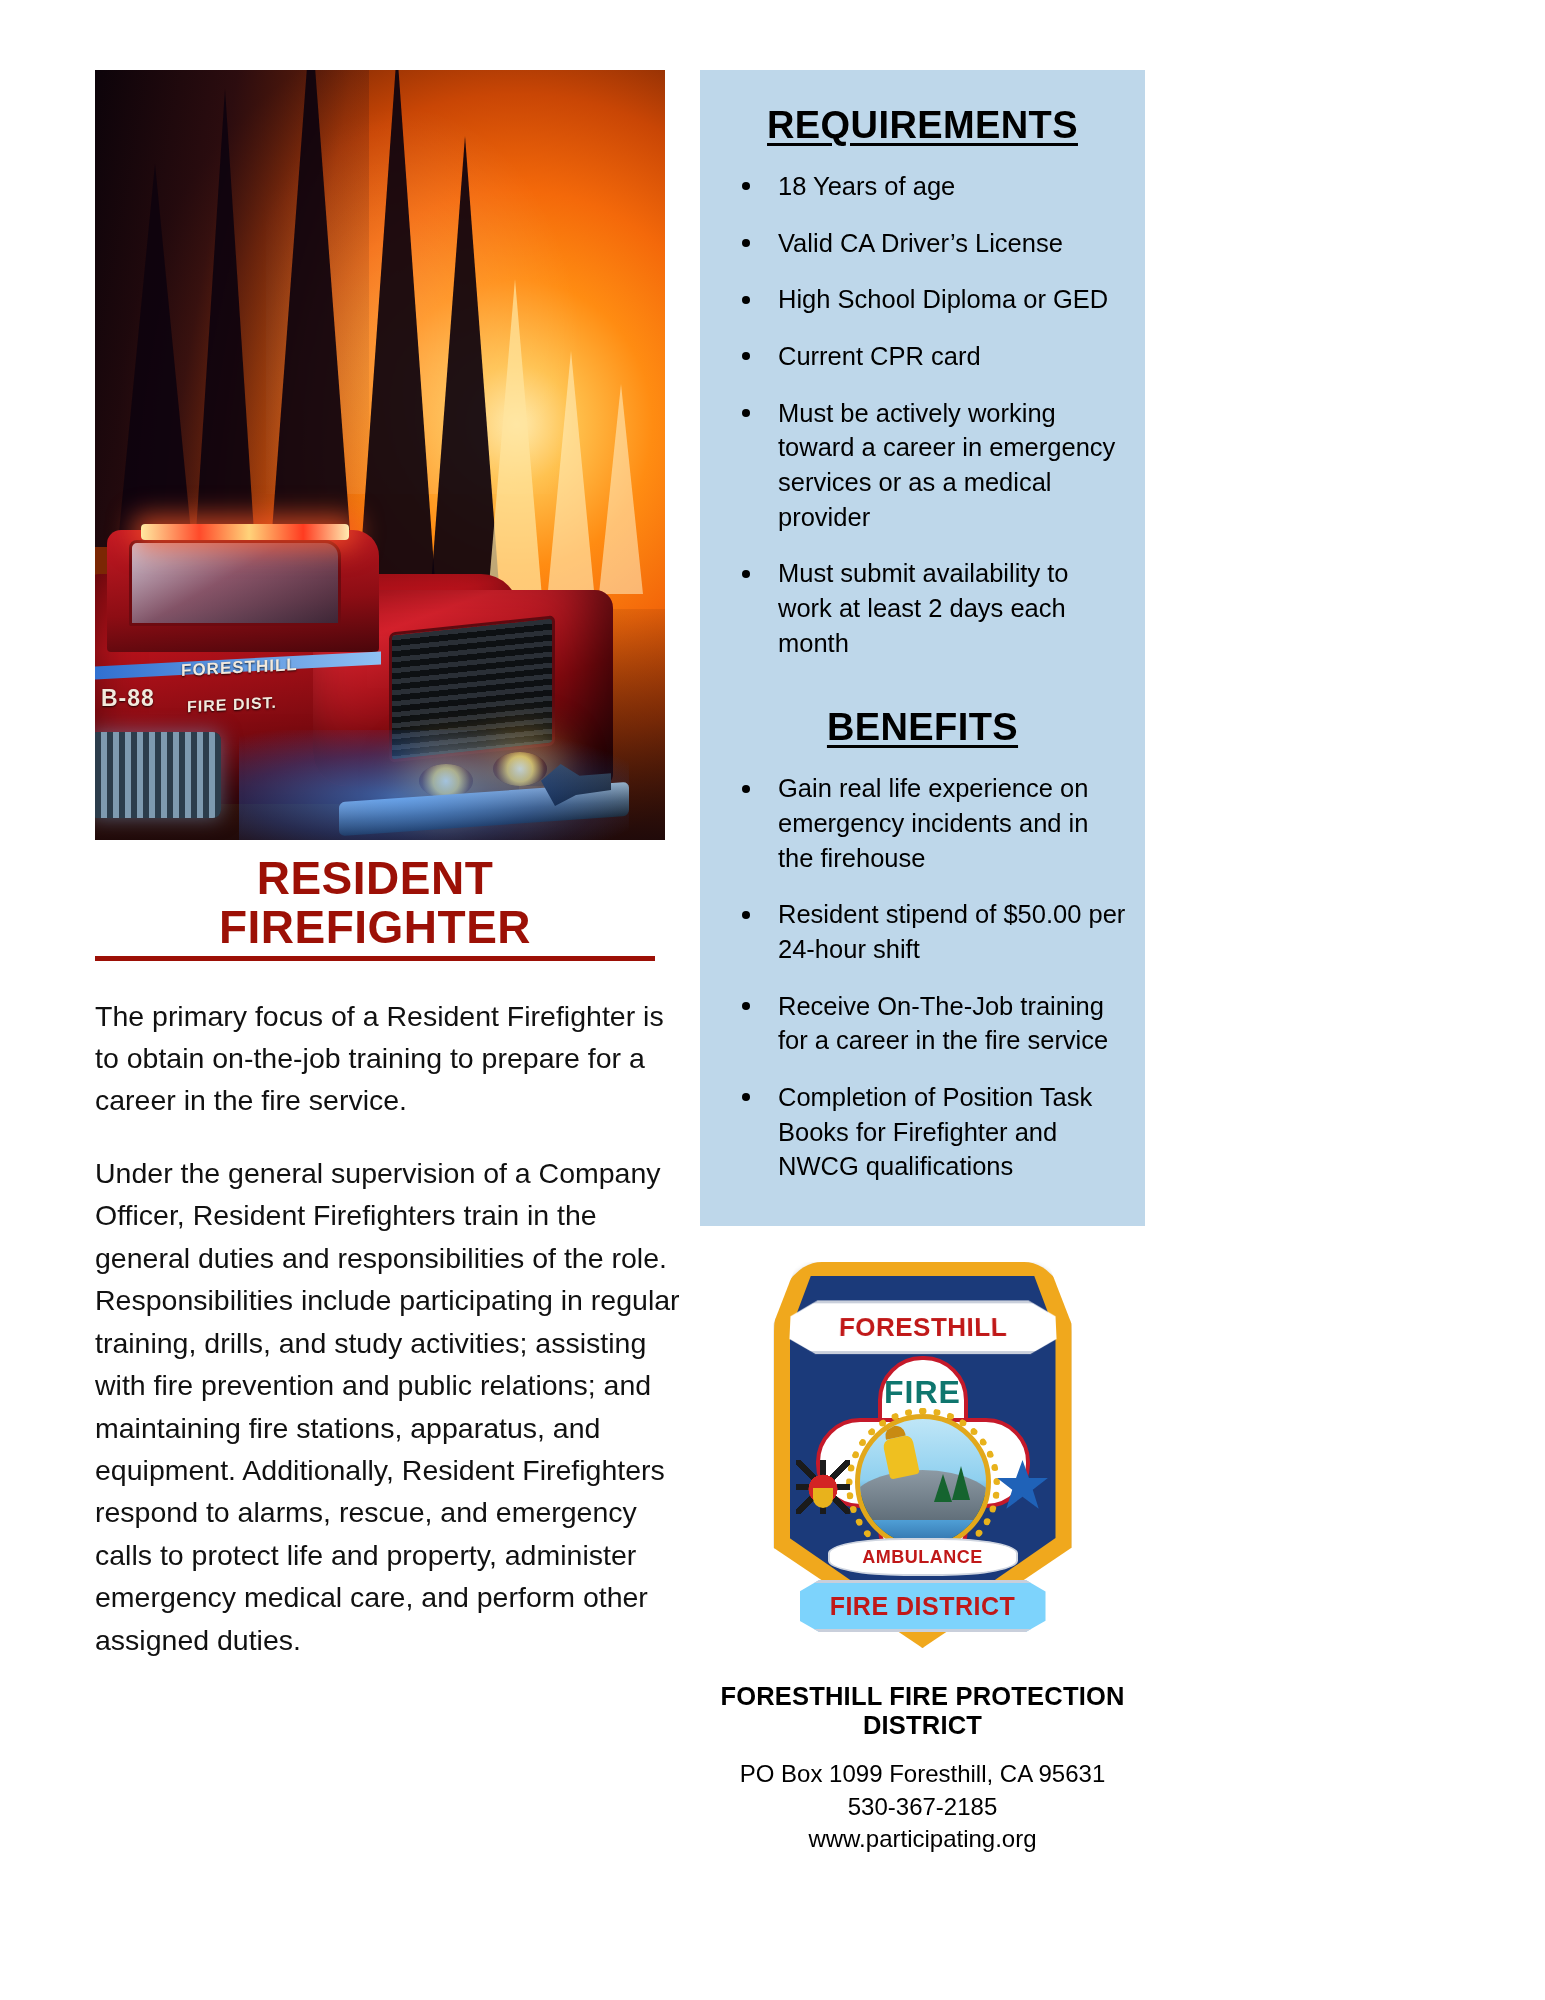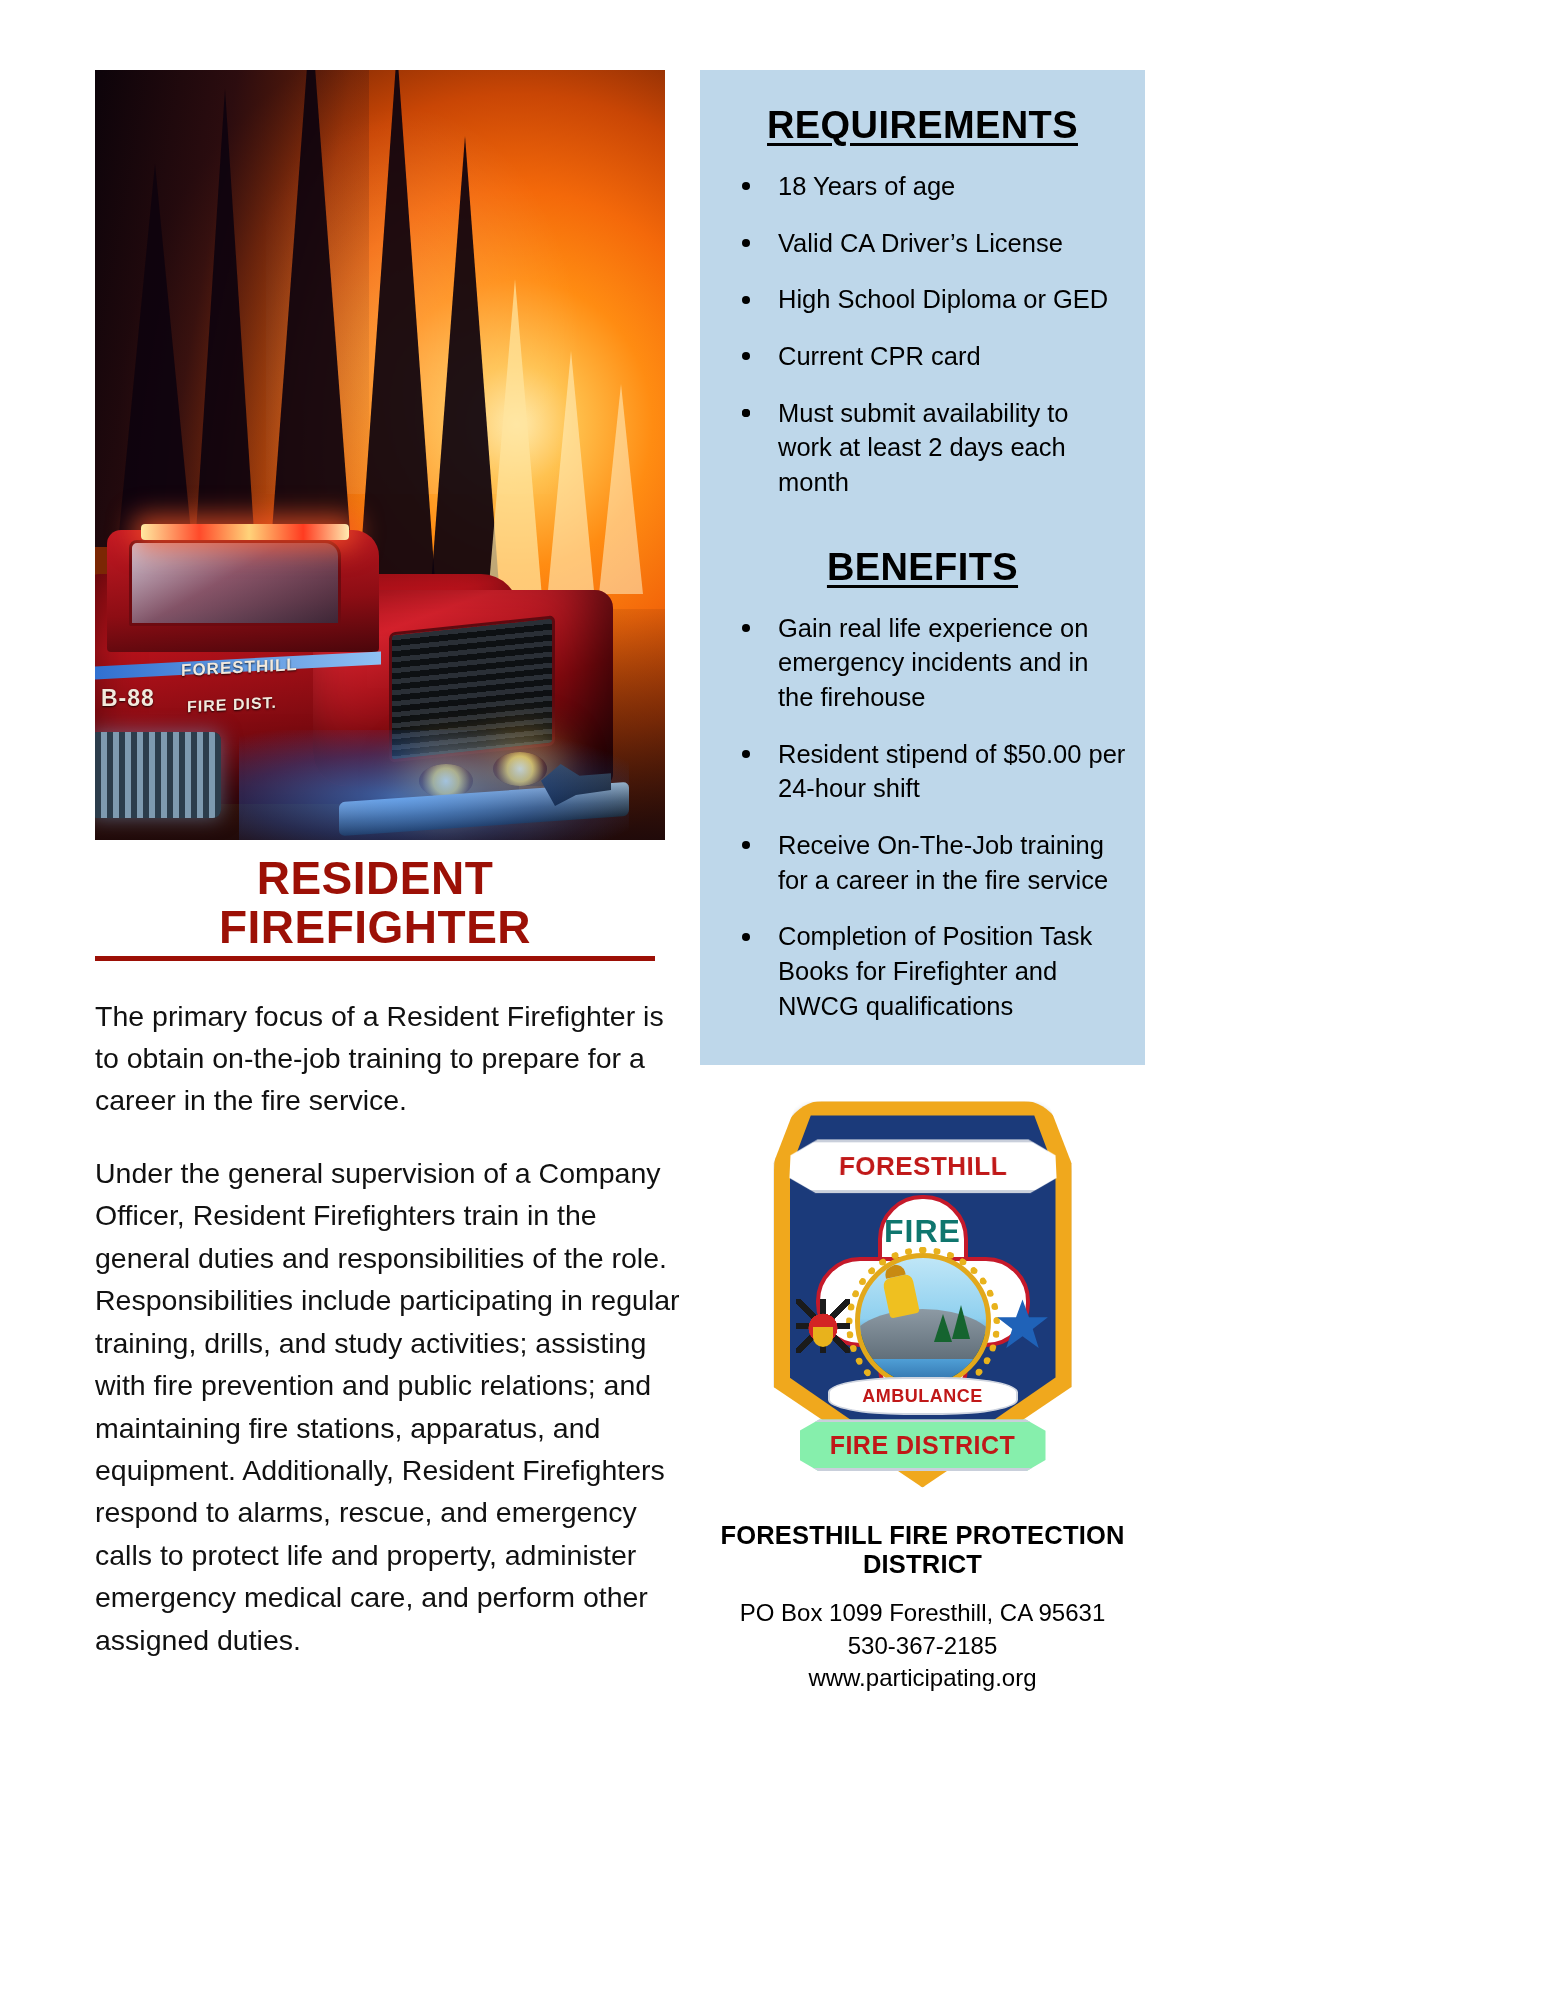--- a/index.html
+++ b/index.html
@@ -370,21 +370,21 @@
     border: 2px solid #cfd5e0;
     border-radius: 40%;
     display: flex; align-items: center; justify-content: center;
     z-index: 8;
   }
   .badge .ribbon-amb span {
     color: #c01818; font-weight: bold; font-size: 18px; letter-spacing: .5px;
   }
   .badge .ribbon-bot {
     position: absolute; left: 26px; right: 26px; top: 318px; height: 46px;
-    background: #86efac;
+    background: #7dd3fc;
     border-top: 3px solid #c9cfdb; border-bottom: 3px solid #c9cfdb;
     clip-path: polygon(0% 22%, 8% 0%, 92% 0%, 100% 22%, 100% 78%, 92% 100%, 8% 100%, 0% 78%);
     display: flex; align-items: center; justify-content: center;
     z-index: 9;
   }
   .badge .ribbon-bot span {
     color: #c01818; font-weight: bold; font-size: 25px; letter-spacing: .5px;
   }
 
   .org-name {
@@ -454,21 +454,21 @@
   <div class="right-col">
 
     <div class="info-panel">
 
       <div class="panel-head">REQUIREMENTS</div>
       <ul class="bullets">
         <li><span class="dot"></span><span>18 Years of age</span></li>
         <li><span class="dot"></span><span>Valid CA Driver’s License</span></li>
         <li><span class="dot"></span><span>High School Diploma or GED</span></li>
         <li><span class="dot"></span><span>Current CPR card</span></li>
-        <li><span class="dot"></span></li>
+        <li><span class="dot"></span><span>Must be actively working toward a career in emergency services or as a medical provider</span></li>
         <li><span class="dot"></span><span>Must submit availability to work at least 2 days each month</span></li>
       </ul>
 
       <div class="panel-head second">BENEFITS</div>
       <ul class="bullets">
         <li><span class="dot"></span><span>Gain real life experience on emergency incidents and in the firehouse</span></li>
         <li><span class="dot"></span><span>Resident stipend of $50.00 per 24-hour shift</span></li>
         <li><span class="dot"></span><span>Receive On-The-Job training for a career in the fire service</span></li>
         <li><span class="dot"></span><span>Completion of Position Task Books for Firefighter and NWCG qualifications</span></li>
       </ul>

